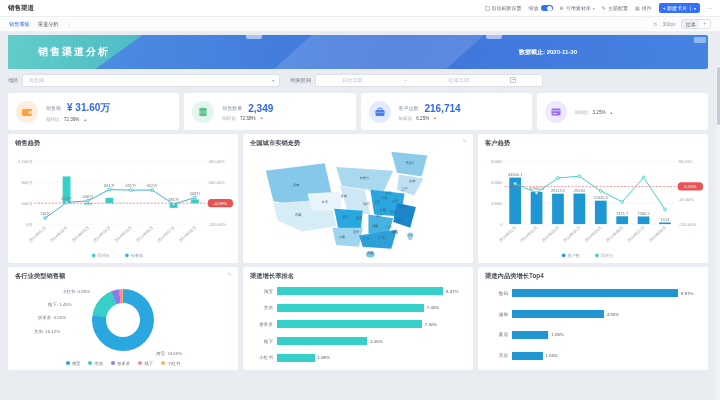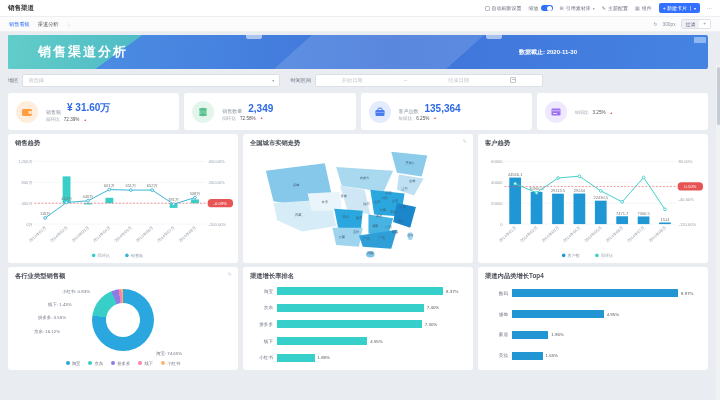--- a/index.html
+++ b/index.html
@@ -36,39 +36,39 @@
   .banner .teal { position:absolute; left:0; top:0; width:24%; height:100%;
     background:linear-gradient(100deg,#62cdc9,#49b6c4);
     clip-path:polygon(0 0,80% 0,52% 100%,0 100%); }
   .banner .stripe { position:absolute; left:38%; top:0; width:30%; height:100%;
     background:rgba(255,255,255,.14); clip-path:polygon(18% 0,100% 0,82% 100%,0 100%); }
   .banner .ntab { position:absolute; top:0; width:16px; height:4px;
     background:rgba(255,255,255,.55); border-radius:0 0 2px 2px; }
   .banner .rtag { position:absolute; right:2px; top:2px; width:12px; height:6px;
     background:#8fb9f2; border-radius:1px; }
   .banner-title { position:absolute; left:30px; top:50%; transform:translateY(-50%);
-    color:#fff; font-size:13px; font-weight:bold; letter-spacing:2px; }
+    color:#fff; font-size:10px; font-weight:bold; letter-spacing:2px; }
   .banner-deadline { position:absolute; left:73%; top:50%; transform:translateY(-50%);
     color:#fff; font-size:6px; font-weight:bold; }
   
   .filters { display:flex; align-items:center; gap:10px; height:22px; font-size:5.2px; color:#6b7280; }
   .fgroup { display:flex; align-items:center; gap:4px; }
   .select { width:258px; height:13px; background:#fff; border:0.8px solid #dcdfe6; border-radius:2px;
     display:flex; align-items:center; justify-content:space-between; padding:0 5px; color:#c0c4cc; }
   .daterange { width:228px; height:13px; background:#fff; border:0.8px solid #dcdfe6; border-radius:2px;
     display:flex; align-items:center; justify-content:space-around; color:#c0c4cc; padding:0 5px; }
   .cal { width:6px; height:6px; border:0.8px solid #c0c4cc; border-radius:1px; position:relative; }
   .cal:before { content:""; position:absolute; top:1px; left:0.5px; right:0.5px; height:0.8px; background:#c0c4cc; }
   
   .kpi-row { display:flex; gap:5px; margin-top:2px; }
   .kpi { flex:1; background:#fff; border-radius:3px; height:37px; display:flex; align-items:center;
     padding:0 8px; gap:8px; }
   .kico { width:22px; height:22px; border-radius:50%; display:flex; align-items:center; justify-content:center; flex:none; }
   .kbody { flex:1; }
-  .krow1 { display:flex; align-items:flex-end; gap:6px; }
+  .krow1 { display:flex; align-items:center; gap:6px; }
   .klabel { font-size:5px; color:#8a93a0; }
   .kvalue { font-size:10px; font-weight:bold; color:#2e6be6; }
   .krow2 { display:flex; align-items:center; gap:4px; margin-top:2px; font-size:4.6px; color:#9aa3ad; }
   .ksub { color:#555; }
   .karrow { color:#e0635a; font-size:3.6px; }
   
   .chart-row { display:flex; gap:5px; margin-top:4px; }
   .card { flex:1; background:#fff; border-radius:3px; position:relative; overflow:hidden; }
   .row1 .card { height:129px; }
   .row2 .card { height:103px; }
@@ -227,21 +227,21 @@
       <div class="kico" style="background:#e3ecff">
         <svg width="12" height="12" viewBox="0 0 12 12">
             <rect x="1.5" y="4" width="9" height="6" rx="1.2" fill="#4a7df0"></rect>
             <rect x="4" y="2.2" width="4" height="2.4" rx="0.8" fill="none" stroke="#4a7df0" stroke-width="1"></rect>
             <rect x="1.5" y="6" width="9" height="1" fill="#7fa3f6"></rect>
           </svg>
       </div>
       <div class="kbody">
         <div class="krow1">
             <span class="klabel">客户总数</span>
-            <span class="kvalue">135,364</span>
+            <span class="kvalue">216,714</span>
           </div>
         <div class="krow2">
             <span>年同比</span>
             <span class="ksub">6.25%</span>
             <span class="karrow">▲</span>
           </div>
       </div>
     </div>
     <div class="kpi">
       <div class="kico" style="background:#efe9ff">

